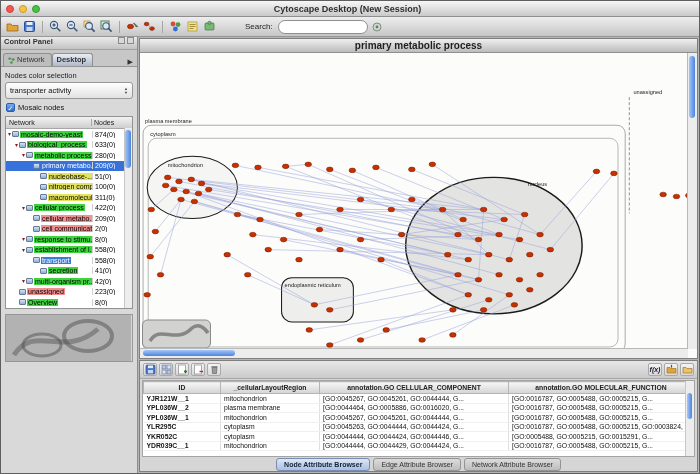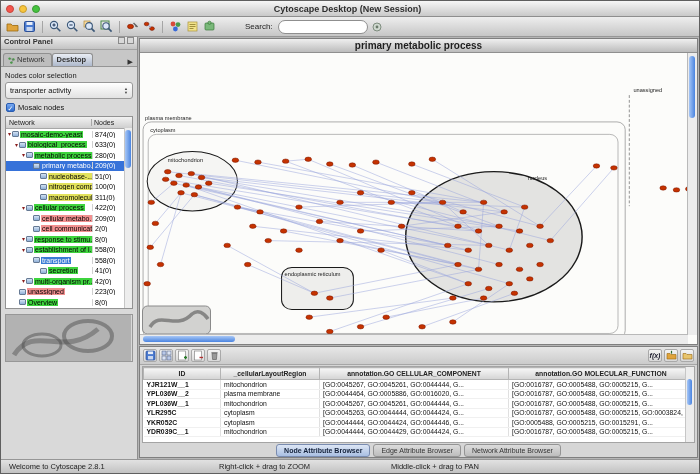--- a/index.html
+++ b/index.html
@@ -678,18 +678,13 @@
         </div>
         <div class="dtabs">
             <span class="dtab active">Node Attribute Browser</span>
             <span class="dtab">Edge Attribute Browser</span>
             <span class="dtab">Network Attribute Browser</span>
           </div>
       </div>
     </div>
   </div>
 
-  <div class="statusbar">
-    <span style="left:8px">Welcome to Cytoscape 2.8.1</span>
-    <span style="left:218px">Right-click + drag to ZOOM</span>
-    <span style="left:390px">Middle-click + drag to PAN</span>
-  </div>
 </div>
 
 </body></html>

